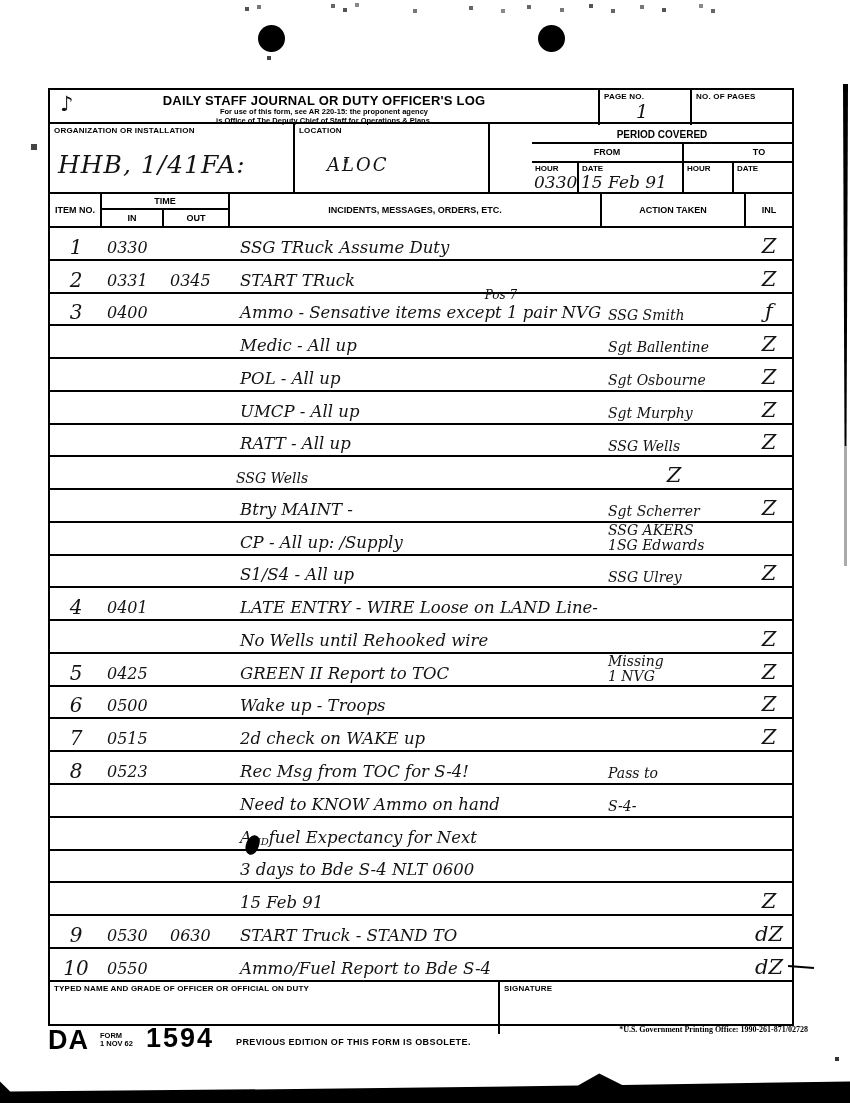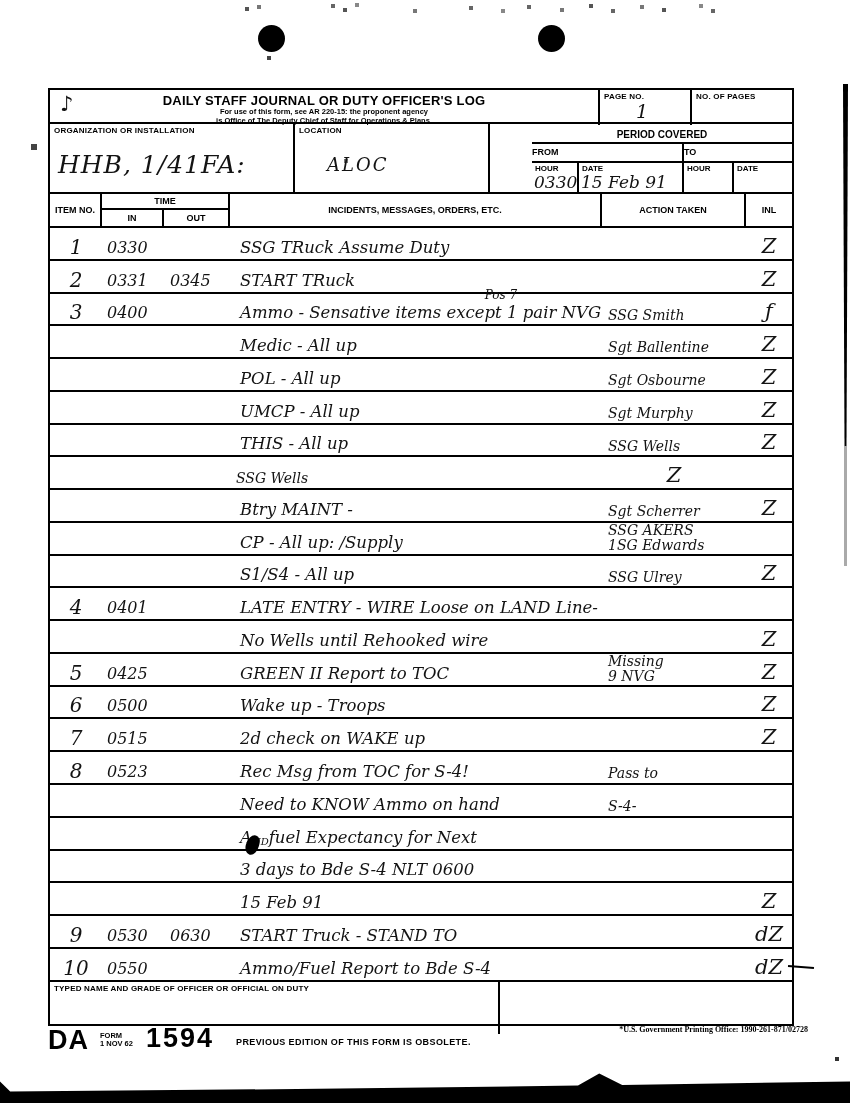--- a/index.html
+++ b/index.html
@@ -36,21 +36,21 @@
   .hwc{font-family:"DejaVu Serif",serif;font-style:italic;color:#131313;}
   .pageno{position:absolute;left:40%;top:10px;font-size:19px;}
 
   .hdr2{display:grid;grid-template-columns:245px 195px 302px;height:68px;}
   .orgcell,.loccell{position:relative;}
   .orgval{position:absolute;left:8px;top:26px;font-size:25px;letter-spacing:1px;}
   .locval{position:absolute;left:32px;top:30px;font-size:18px;letter-spacing:2px;}
   .period{display:flex;flex-direction:column;padding-left:42px;}
   .periodlbl{text-align:center;font-size:10px;font-weight:bold;height:20px;padding-top:5px;box-sizing:border-box;}
   .fromto{display:grid;grid-template-columns:152px 150px;height:17px;}
-  .fromto div{font-size:9px;font-weight:bold;padding-top:3px;box-sizing:border-box;}
+  .fromto div{text-align:center;font-size:9px;font-weight:bold;padding-top:3px;box-sizing:border-box;}
   .hd{display:grid;grid-template-columns:47px 105px 50px 98px;flex:1;}
   .hdcell{position:relative;font-size:8px;font-weight:bold;padding:1px 0 0 3px;}
   .hdval{position:absolute;left:2px;top:9px;font-size:17px;font-weight:normal;white-space:nowrap;}
 
   
   .thead{display:grid;grid-template-columns:52px 128px 372px 144px 46px;height:32px;border-bottom:2px solid #000;}
   .thc{font-size:9px;font-weight:bold;display:flex;align-items:center;justify-content:center;text-align:center;line-height:1.2;}
   .timecol{display:flex;flex-direction:column;}
   .timecol .top{height:14px;border-bottom:2px solid #000;display:flex;align-items:center;justify-content:center;}
   .timecol .bot{flex:1;display:grid;grid-template-columns:62px 64px;}
@@ -229,21 +229,21 @@
           <div class="tc act">
             <div>Sgt Murphy</div>
           </div>
           <div class="tc ini">Z</div>
         </div>
         <div class="trow">
           <div class="tc item"></div>
           <div class="tc tin"></div>
           <div class="tc tout"></div>
           <div class="tc inc">
-            <span>THIS - All up</span>
+            <span>RATT - All up</span>
           </div>
           <div class="tc act">
             <div>SSG Wells</div>
           </div>
           <div class="tc ini">Z</div>
         </div>
         <div class="trow">
           <div class="tc item"></div>
           <div class="tc tin"></div>
           <div class="tc tout"></div>
@@ -311,21 +311,21 @@
         </div>
         <div class="trow">
           <div class="tc item">5</div>
           <div class="tc tin">0425</div>
           <div class="tc tout"></div>
           <div class="tc inc">
             <span>GREEN II Report to TOC</span>
           </div>
           <div class="tc act">
             <div>Missing</div>
-            <div>9 NVG</div>
+            <div>1 NVG</div>
           </div>
           <div class="tc ini">Z</div>
         </div>
         <div class="trow">
           <div class="tc item">6</div>
           <div class="tc tin">0500</div>
           <div class="tc tout"></div>
           <div class="tc inc">
             <span>Wake up - Troops</span>
           </div>
@@ -417,20 +417,23 @@
             <span>Ammo/Fuel Report to Bde S-4</span>
           </div>
           <div class="tc act"></div>
           <div class="tc ini">dZ</div>
         </div>
       </div>
 
     <div class="sigrow">
       <div class="br">
         <div class="lbl">TYPED NAME AND GRADE OF OFFICER OR OFFICIAL ON DUTY</div>
+      </div>
+      <div>
+        <div class="lbl">SIGNATURE</div>
       </div>
     </div>
   </div>
 
   <div class="formfoot">
     <span class="da">DA</span>
     <span class="formstack">
       <span>FORM</span><br>
       <span>1 NOV 62</span>
     </span>

